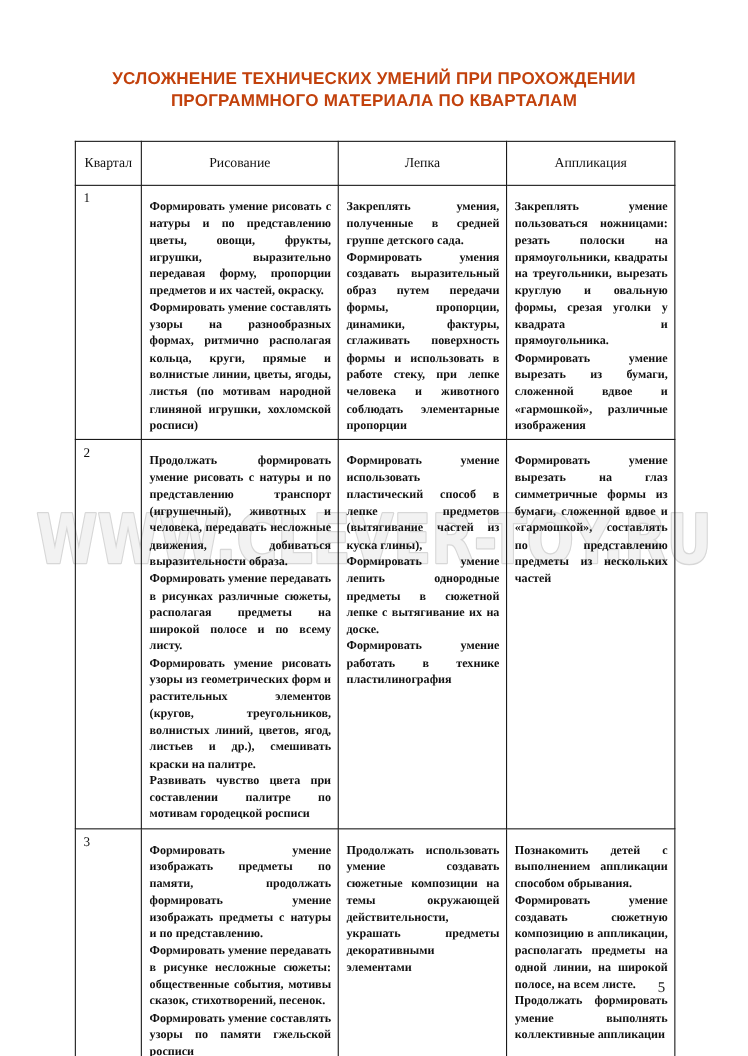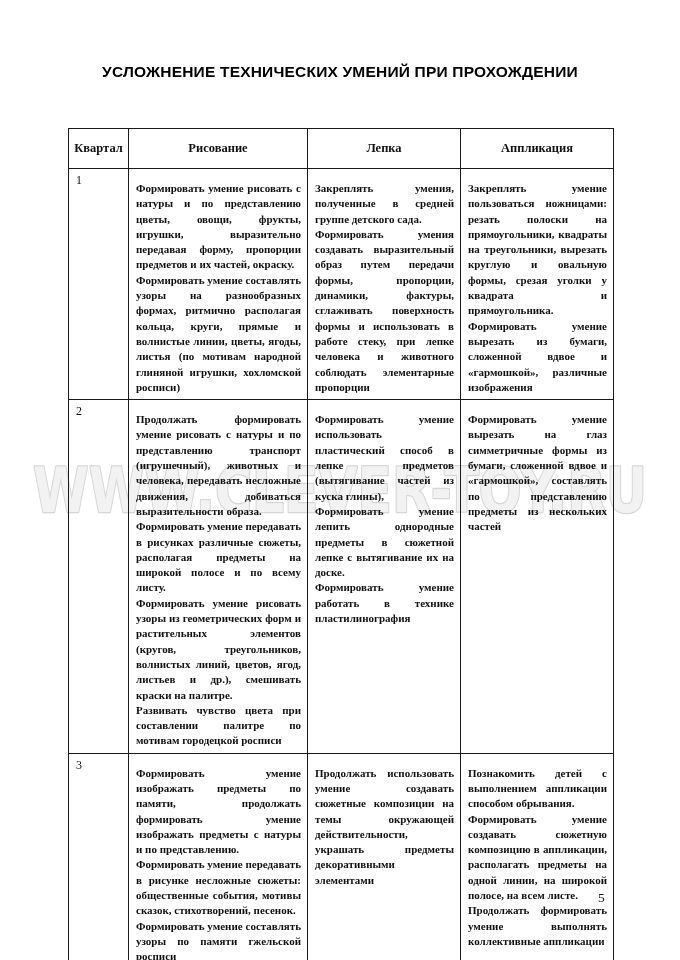--- a/index.html
+++ b/index.html
@@ -20,21 +20,21 @@
     position: absolute;
     top: 62px;
     left: 0;
     width: 100%;
     text-align: center;
     font-family: "Liberation Sans", sans-serif;
     font-weight: 700;
     font-size: 15.5px;
     line-height: 20px;
     letter-spacing: 0.2px;
-    color: #000000;
+    color: #c2410c;
     z-index: 2;
   }
   .watermark {
     position: absolute;
     left: 0;
     top: 438px;
     width: 680px;
     height: 108px;
     z-index: 1;
     pointer-events: none;
@@ -52,21 +52,21 @@
     background: transparent;
   }
   table.curriculum th,
   table.curriculum td {
     border: 1px solid #1a1a1a;
     vertical-align: top;
     background: transparent;
   }
   table.curriculum th {
     font-family: "Liberation Serif", serif;
-    font-weight: 700;
+    font-weight: 400;
     font-size: 12.5px;
     text-align: center;
     vertical-align: middle;
     padding: 4px 3px;
   }
   col.c-quarter  { width: 60px; }
   col.c-drawing  { width: 179px; }
   col.c-modeling { width: 153px; }
   col.c-applique { width: 153px; }
 
@@ -107,20 +107,21 @@
 <body>
 
 <div class="page">
 
   <svg class="watermark" viewBox="0 0 680 108" xmlns="http://www.w3.org/2000/svg" aria-hidden="true">
     <text x="340" y="74" text-anchor="middle" font-family="DejaVu Sans, sans-serif" font-weight="bold" font-size="62" textLength="614" lengthAdjust="spacingAndGlyphs" fill="#f2f2f2" stroke="#d7d7d7" stroke-width="2.5" stroke-linejoin="round" paint-order="stroke">WWW.CLEVER-TOY.RU</text>
   </svg>
 
   <div class="title">
     <div>УСЛОЖНЕНИЕ ТЕХНИЧЕСКИХ УМЕНИЙ ПРИ ПРОХОЖДЕНИИ</div>
+    <div>ПРОГРАММНОГО МАТЕРИАЛА ПО КВАРТАЛАМ</div>
   </div>
 
   <div class="table-wrap">
     <table class="curriculum">
       <colgroup>
         <col class="c-quarter">
           <col class="c-drawing">
           <col class="c-modeling">
           <col class="c-applique">
       </colgroup>

